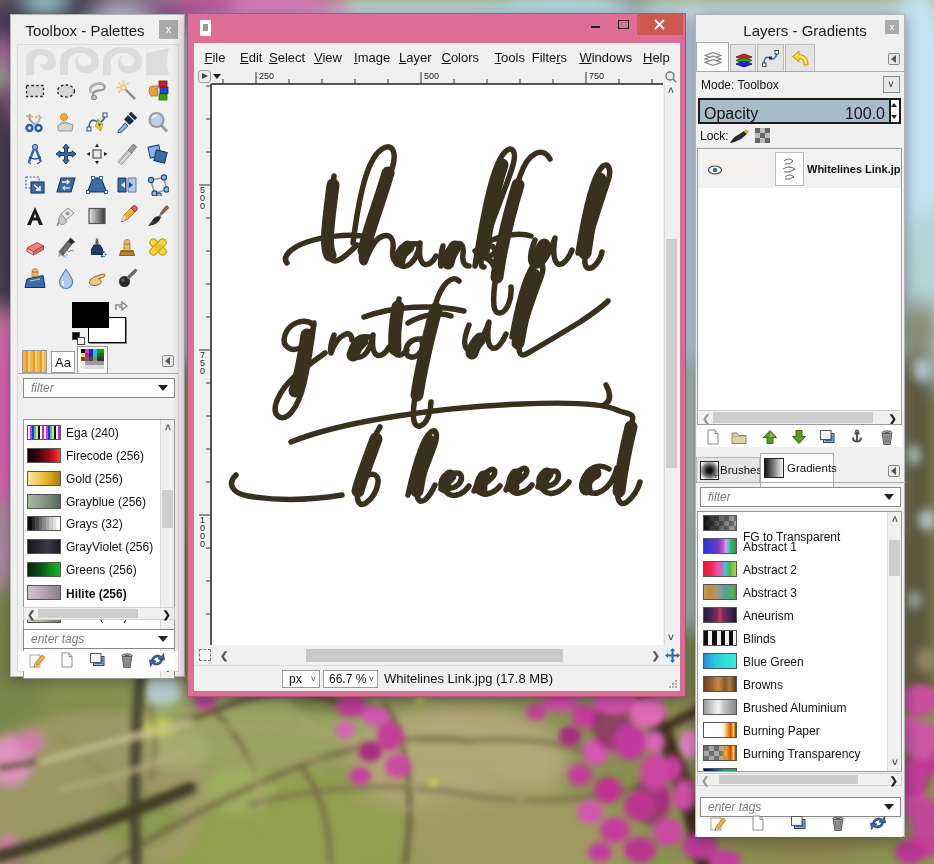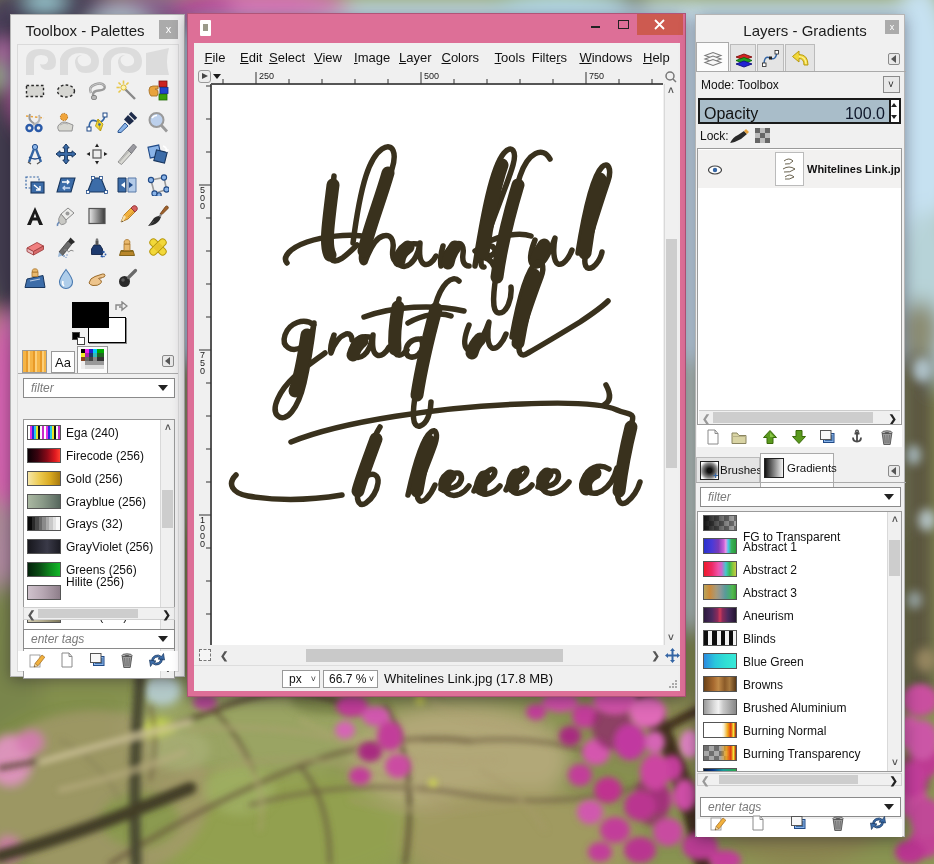--- a/index.html
+++ b/index.html
@@ -439,21 +439,21 @@
       <div class="rowlab" style="left:42px;top:51.7px;">Gold (256)</div>
       <div class="sw" style="left:3px;top:73.55000000000001px;width:34px;height:15px;background:linear-gradient(90deg,#aab8a2,#8a9a88 45%,#6a7a6e 80%,#55665c);"></div>
       <div class="rowlab" style="left:42px;top:74.55000000000001px;">Grayblue (256)</div>
       <div class="sw" style="left:3px;top:96.4px;width:34px;height:15px;background:linear-gradient(90deg,#0a0a0a 0 11%,#2a2a2a 11% 22%,#4a4a4a 22% 33%,#6a6a6a 33% 44%,#8a8a8a 44% 56%,#aaaaaa 56% 67%,#c8c8c8 67% 78%,#e2e2e2 78% 89%,#f8f8f8 89%);"></div>
       <div class="rowlab" style="left:42px;top:97.4px;">Grays (32)</div>
       <div class="sw" style="left:3px;top:119.25px;width:34px;height:15px;background:linear-gradient(90deg,#17171d,#2e2e3a 40%,#3a3a48 60%,#1c1c24);"></div>
       <div class="rowlab" style="left:42px;top:120.25px;">GrayViolet (256)</div>
       <div class="sw" style="left:3px;top:142.10000000000002px;width:34px;height:15px;background:linear-gradient(90deg,#02220a,#0a4a14 35%,#0e8a1e 70%,#12b828);"></div>
       <div class="rowlab" style="left:42px;top:143.10000000000002px;">Greens (256)</div>
       <div class="sw" style="left:3px;top:164.95000000000002px;width:34px;height:15px;background:linear-gradient(90deg,#cfc2cc,#b8a8b4 45%,#9e8e9a 80%,#8e7e8a);"></div>
-      <div class="rowlab" style="left:42px;top:155px;">Hilite (256)</div>
+      <div class="rowlab" style="left:42px;top:167px;font-weight:bold;">Hilite (256)</div>
       <div class="sw" style="left:3px;top:187.8px;width:34px;height:15px;background:linear-gradient(90deg,#d2ccb2,#b2ab8e 45%,#908a6c 80%,#7e785e);"></div>
       <div class="rowlab" style="left:42px;top:188.8px;">Khaki (256)</div>
       <div class="vsb" style="right:0;top:0;width:14px;height:100%;">
         <span class="arr" style="left:4px;top:3px;">˄</span>
         <div class="thumb" style="top:70px;height:38px;"></div>
         <span class="arr" style="left:4px;bottom:3px;">˅</span>
       </div>
     </div>
 
   <div class="hsb" style="left:12px;top:592px;width:152px;height:13px;border:1px solid #d0d0d0;">
@@ -839,21 +839,21 @@
       <div class="rowlab" style="left:45px;top:97px;">Aneurism</div>
       <div class="sw" style="left:5px;top:118px;width:34px;height:16px;background:repeating-linear-gradient(90deg,#0e0e0e 0 4.2px,#f2f2f2 4.2px 8.4px);"></div>
       <div class="rowlab" style="left:45px;top:120px;">Blinds</div>
       <div class="sw" style="left:5px;top:141px;width:34px;height:16px;background:linear-gradient(90deg,#2a8ae0,#2ac8dc 35%,#30e0d4 70%,#38e8d8);"></div>
       <div class="rowlab" style="left:45px;top:143px;">Blue Green</div>
       <div class="sw" style="left:5px;top:164px;width:34px;height:16px;background:linear-gradient(90deg,#6a4218,#a86a30 30%,#c08a48 45%,#8a5a28 65%,#a87a40 80%,#5a3a18),repeating-linear-gradient(90deg,rgba(255,255,255,.12) 0 1px,transparent 1px 4px);"></div>
       <div class="rowlab" style="left:45px;top:166px;">Browns</div>
       <div class="sw" style="left:5px;top:187px;width:34px;height:16px;background:linear-gradient(90deg,#9a9a9a,#d8d8d8 30%,#f2f2f2 45%,#c8c8c8 60%,#a8a8a8 80%,#888);"></div>
       <div class="rowlab" style="left:45px;top:189px;">Brushed Aluminium</div>
       <div class="sw" style="left:5px;top:210px;width:34px;height:16px;background:linear-gradient(90deg,#ffffff 0 55%,#f8f0d0 62%,#f0a818 74%,#e03a10 84%,#f8e838 92%,#a81808);"></div>
-      <div class="rowlab" style="left:45px;top:212px;">Burning Normal</div>
+      <div class="rowlab" style="left:45px;top:212px;">Burning Paper</div>
       <div class="sw" style="left:5px;top:233px;width:34px;height:16px;background:linear-gradient(90deg,rgba(0,0,0,0) 0 50%,rgba(248,168,24,.85) 70%,#e03a10 84%,#f8e838 92%,#a81808),conic-gradient(#a8a8a8 90deg,#6e6e6e 90deg 180deg,#a8a8a8 180deg 270deg,#6e6e6e 270deg) 0 0/10px 10px;"></div>
       <div class="rowlab" style="left:45px;top:235px;">Burning Transparency</div>
       <div class="sw" style="left:5px;top:256px;width:34px;height:8px;background:linear-gradient(90deg,#001a3a,#0a3a8a 30%,#1a9a9a 60%,#2aa84a);border-bottom:0;"></div>
       <div class="vsb" style="right:0;top:0;width:14px;height:100%;">
         <span class="arr" style="left:4px;top:3px;">˄</span>
         <div class="thumb" style="top:28px;height:36px;"></div>
         <span class="arr" style="left:4px;bottom:3px;">˅</span>
       </div>
     </div>
   <div class="hsb" style="left:1px;top:758px;width:205px;height:13px;border:1px solid #d0d0d0;">

